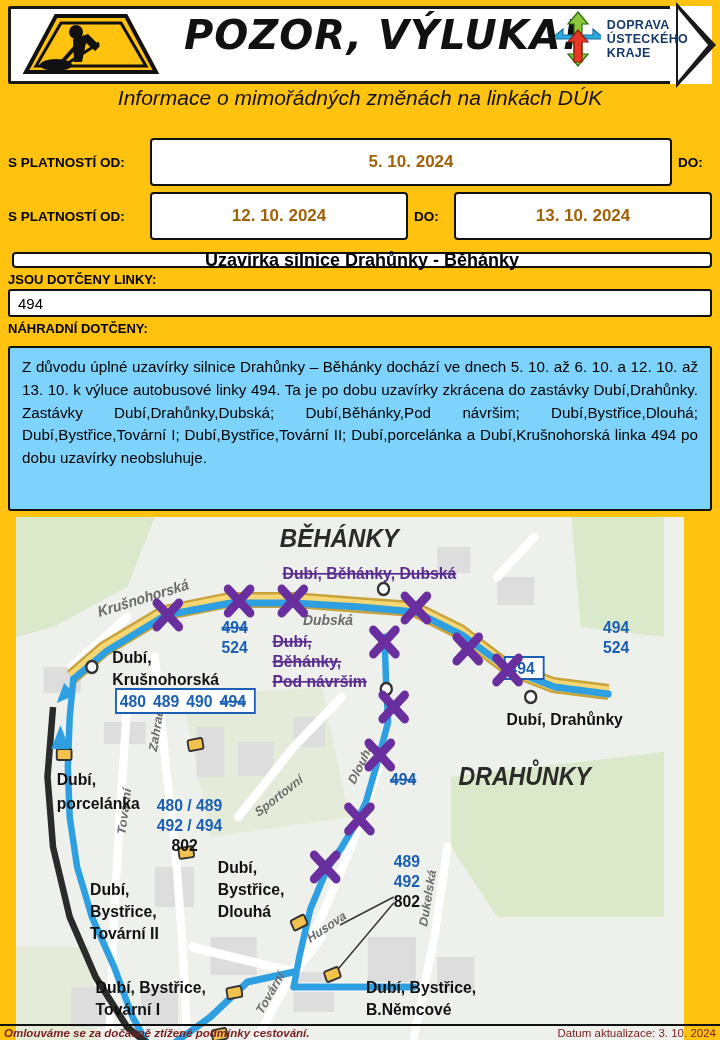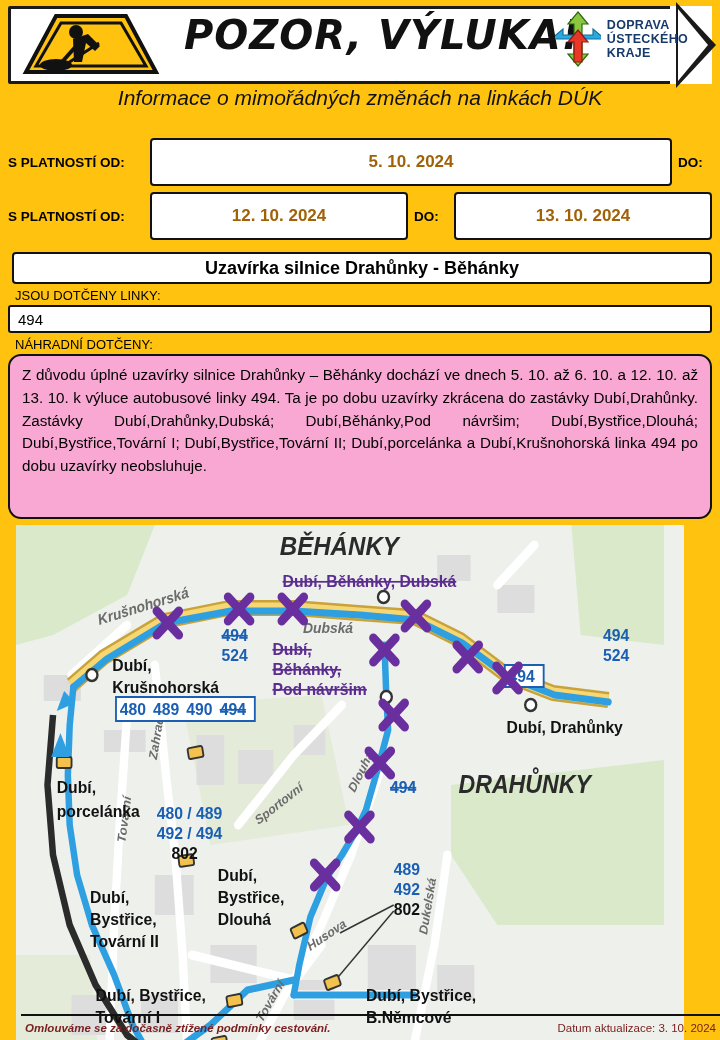--- a/index.html
+++ b/index.html
@@ -83,67 +83,66 @@
   .val {
     background:#fff; border:2px solid #111; border-radius:4px;
     height: 48px; flex:1;
     display:flex; align-items:center; justify-content:center;
     font-size: 17px; font-weight: bold; color:#a16207;
   }
 
   .title-box {
     margin: 2px 8px 4px 12px;
     background:#fff; border:2px solid #111; border-radius:4px;
-    height: 32px;
+    height: 16px;
     display:flex; align-items:center; justify-content:center;
     font-size: 18px; font-weight: bold;
   }
 
   .sec-label {
-    margin: 0 15px;
-    font-size: 13px; font-weight: normal; color:#000;
+    margin: 0 8px;
+    font-size: 13px; font-weight: bold; color:#000;
   }
   .lines-box {
     margin: 2px 8px 4px 8px;
     background:#fff; border:2px solid #111; border-radius:3px;
     height: 28px;
     display:flex; align-items:center;
     padding-left: 8px;
     font-size: 15px; color:#000;
   }
 
   .desc-box {
-    margin: 2px 8px 0 8px;
-    background:#f9a8d4; border:2px solid #111; border-radius:13px;
+    margin: 10px 8px 0 8px;
+    background:#7dd3fc; border:2px solid #111; border-radius:3px;
     padding: 8px 12px 6px 12px;
     font-size: 15.2px; line-height: 1.5;
     text-align: justify;
     color:#000;
     height: 165px;
   }
 
   
   .map-wrap{
     margin: 6px 36px 0 16px;
     height: 540px;
     position:relative;
     background:#eef0ec;
     overflow:hidden;
   }
   .map-svg{ position:absolute; left:0; top:0; }
 
   
   .footer{
     position:absolute; left:0; right:0; bottom:0;
-    height: 26px;
+    height: 16px;
     border-top: 2px solid #111;
     display:flex; align-items:center; justify-content:space-between;
     padding: 0 4px;
     font-size: 11.5px;
-    margin-left: 21px;
   }
   .footer .apology{ font-style: italic; font-weight:bold; color:#7a2020; }
   .footer .upd{ color:#7a2020; }
 </style>
 </head>
 <body>
 
 <div class="header">
   <div class="header-band"></div>
   <div class="arrow-tip"></div>

